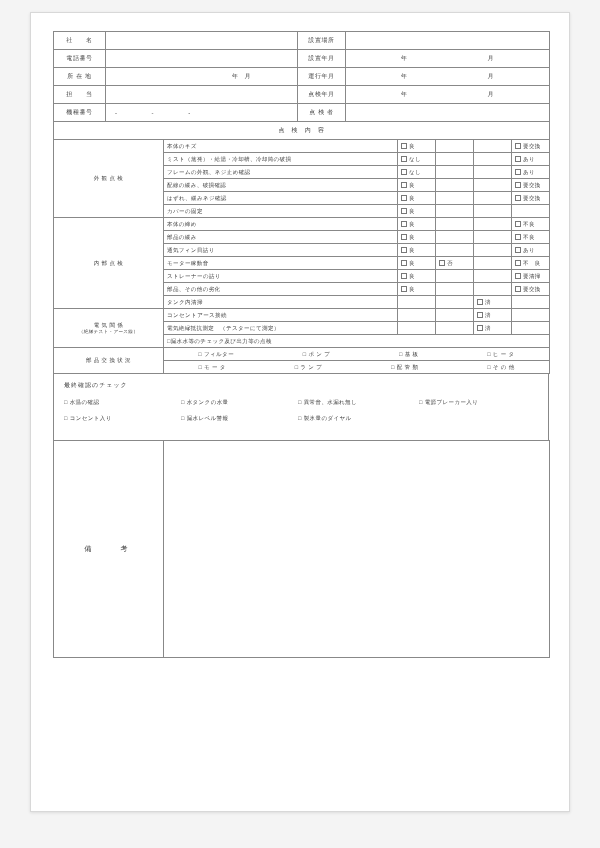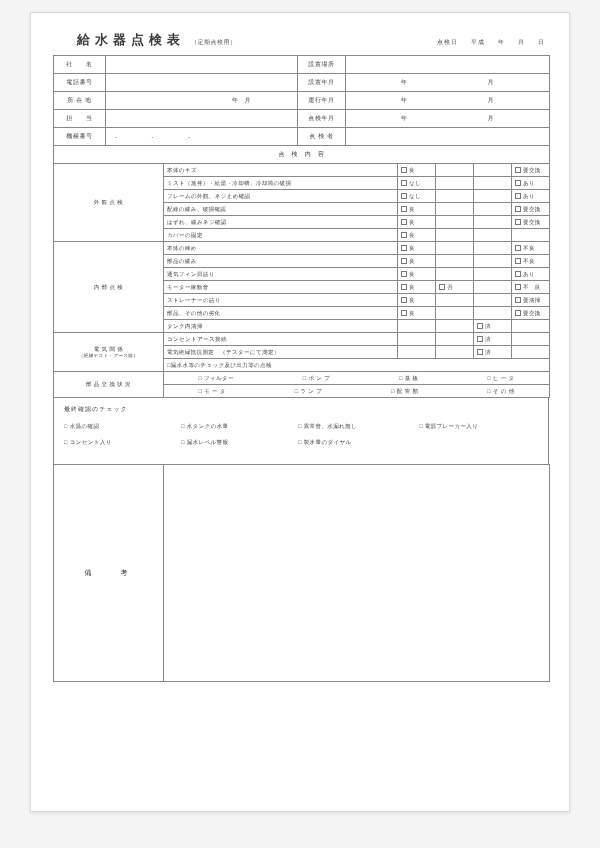--- a/index.html
+++ b/index.html
@@ -188,33 +188,20 @@
     vertical-align: middle;
   }
 </style>
 </head>
 <body>
 
 <div class="page">
   <div class="sheet">
     <div class="inner">
 
-      <div class="hdr">
-        <div class="title-wrap">
-          <div class="title">給水器点検表</div>
-          <div class="title-sub">（定期点検用）</div>
-        </div>
-        <div class="date-line">
-          <span>点検日</span>
-          <span>平成</span>
-          <span>年</span>
-          <span>月</span>
-          <span>日</span>
-        </div>
-      </div>
 
       <table class="grid">
         <colgroup>
           <col style="width:52px">
             <col style="width:192px">
             <col style="width:48px">
             <col style="width:204px">
         </colgroup>
         <tbody>
           <tr>

